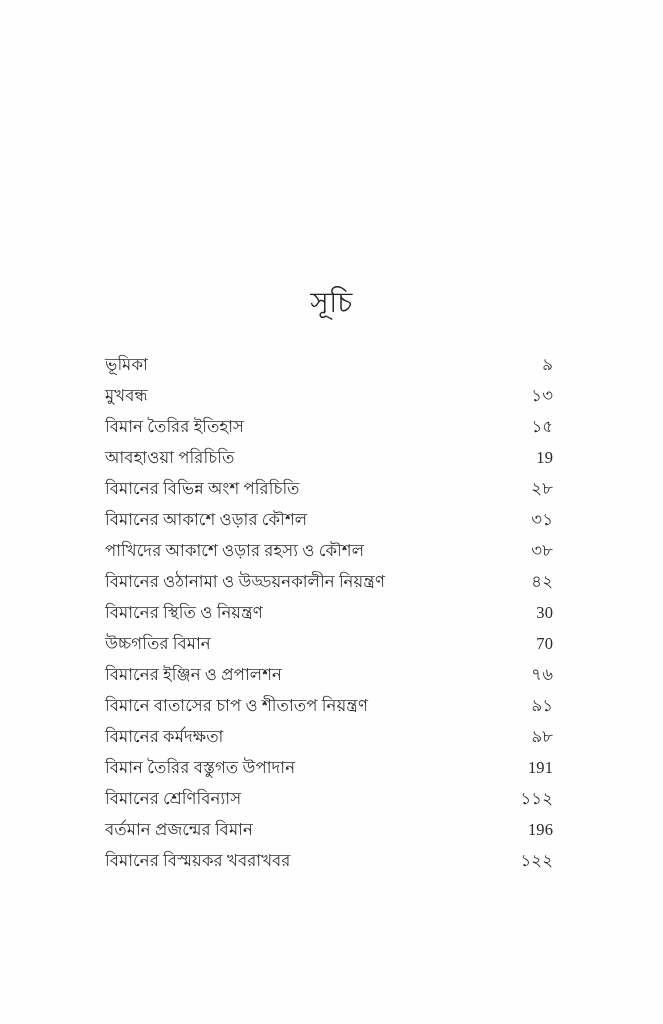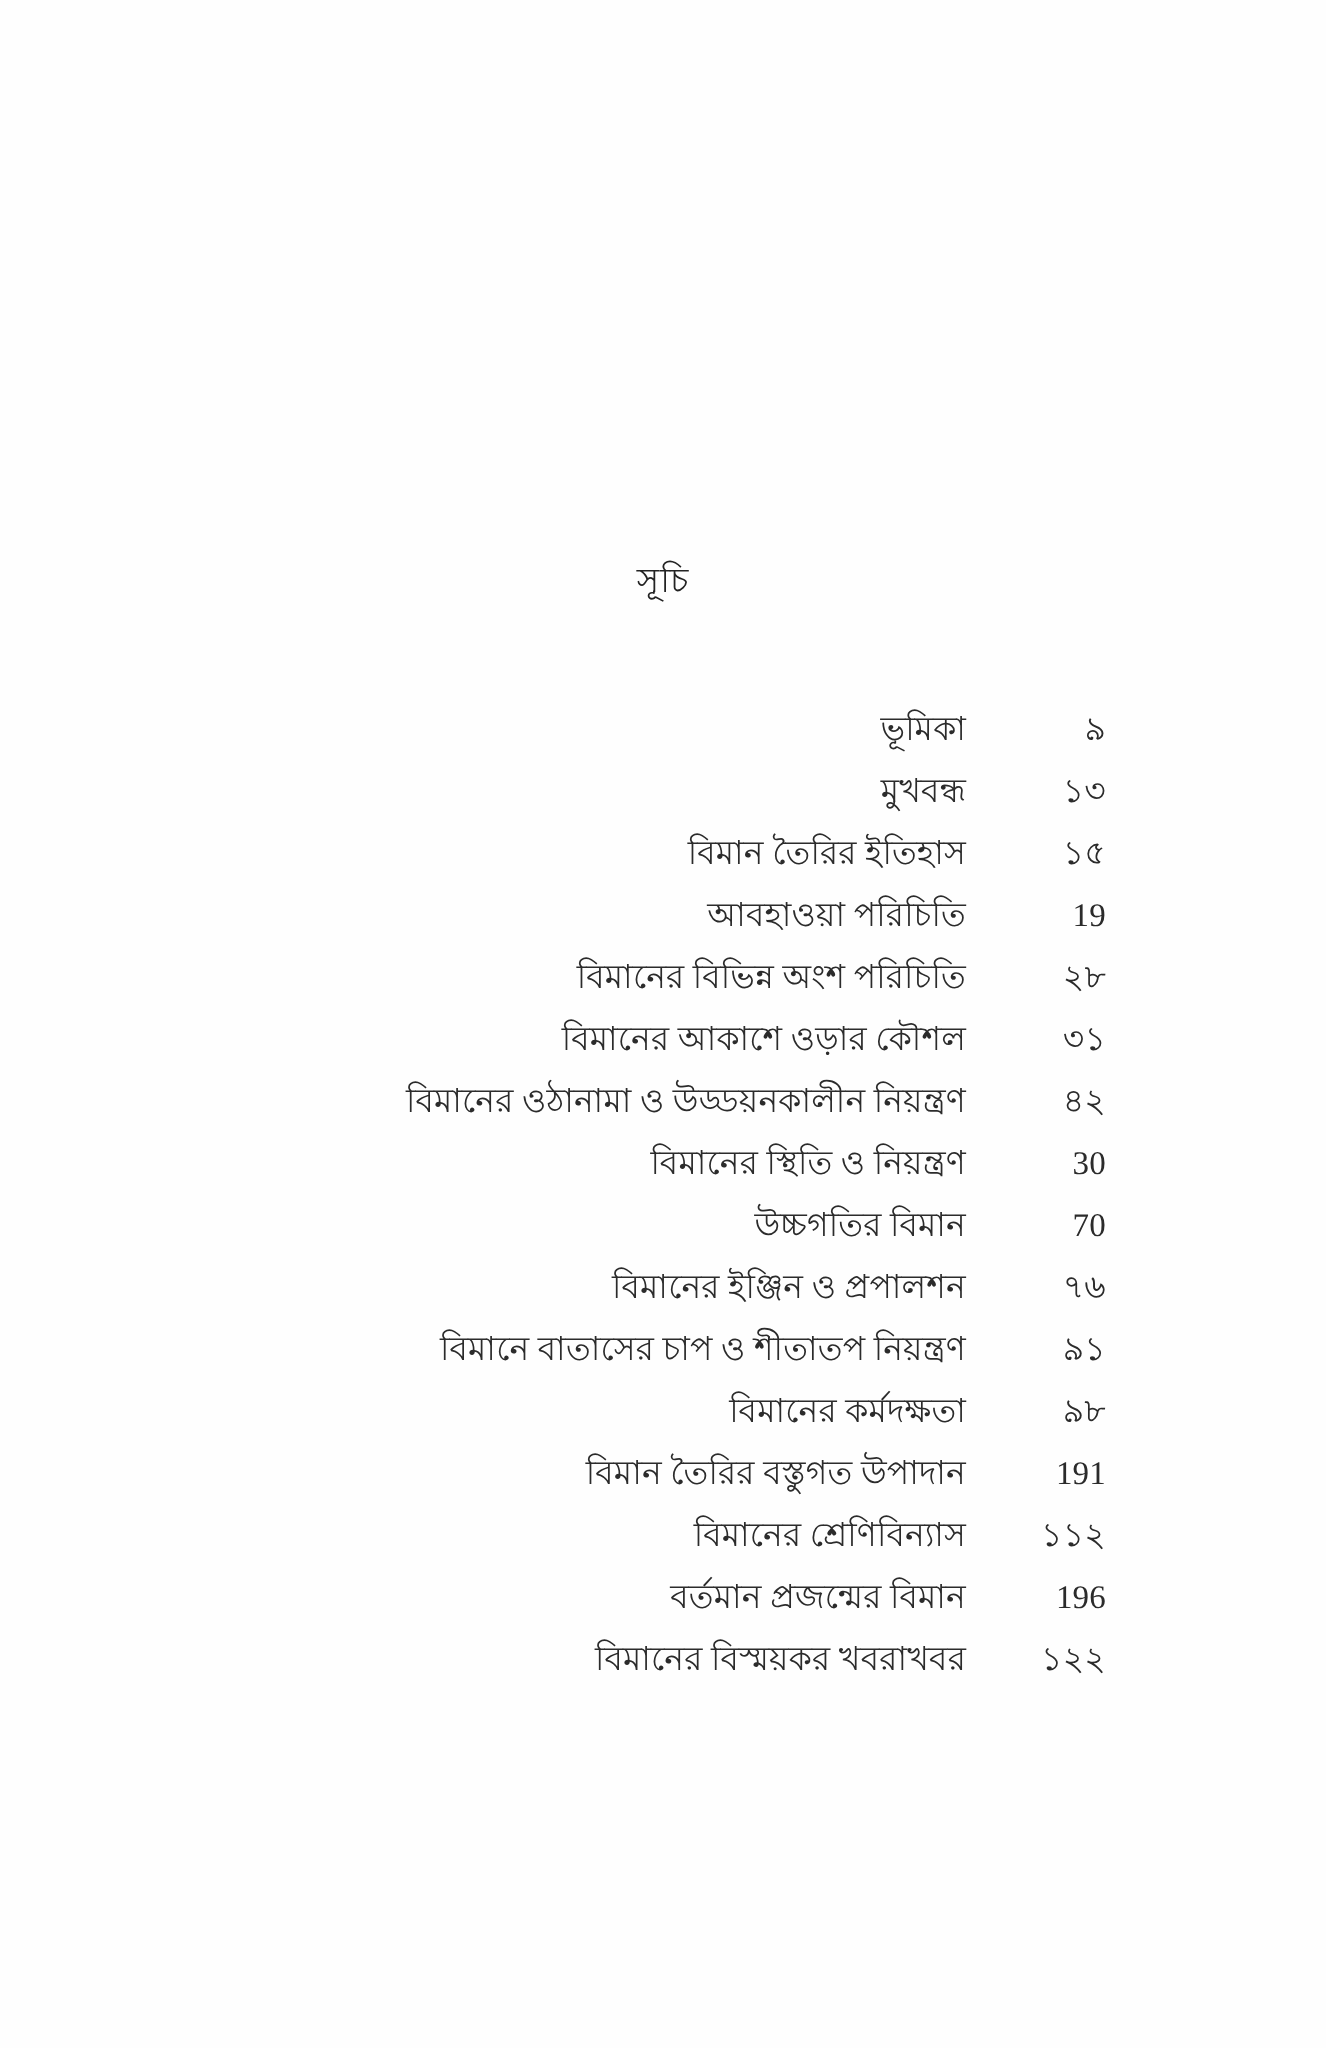--- a/index.html
+++ b/index.html
@@ -19,39 +19,39 @@
     position: absolute;
     left: 0;
     top: 0;
     width: 663px;
     height: 1024px;
     background: #fefefe;
   }
   .toc-title {
     position: absolute;
     left: 0;
-    top: 276px;
+    top: 288px;
     width: 663px;
     text-align: center;
-    font-size: 17px;
+    font-size: 28px;
     line-height: 30px;
     letter-spacing: 0.5px;
     color: #232323;
     font-weight: 400;
   }
   .toc-list {
     position: absolute;
     left: 105px;
     top: 349px;
     width: 448px;
   }
   .toc-row {
     display: flex;
     align-items: baseline;
-    justify-content: flex-end;
+    justify-content: space-between;
     height: 31px;
     line-height: 31px;
     width: 100%;
     gap: 36px;
   }
   .toc-entry-title {
     font-size: 16.5px;
     color: #2b2b2b;
     white-space: nowrap;
     letter-spacing: 0.1px;
@@ -91,20 +91,24 @@
       </div>
       <div class="toc-row">
         <span class="toc-entry-title">বিমানের বিভিন্ন অংশ পরিচিতি</span>
         <span class="toc-entry-page">২৮</span>
       </div>
       <div class="toc-row">
         <span class="toc-entry-title">বিমানের আকাশে ওড়ার কৌশল</span>
         <span class="toc-entry-page">৩১</span>
       </div>
       <div class="toc-row">
+        <span class="toc-entry-title">পাখিদের আকাশে ওড়ার রহস্য ও কৌশল</span>
+        <span class="toc-entry-page">৩৮</span>
+      </div>
+      <div class="toc-row">
         <span class="toc-entry-title">বিমানের ওঠানামা ও উড্ডয়নকালীন নিয়ন্ত্রণ</span>
         <span class="toc-entry-page">৪২</span>
       </div>
       <div class="toc-row">
         <span class="toc-entry-title">বিমানের স্থিতি ও নিয়ন্ত্রণ</span>
         <span class="toc-entry-page">30</span>
       </div>
       <div class="toc-row">
         <span class="toc-entry-title">উচ্চগতির বিমান</span>
         <span class="toc-entry-page">70</span>

